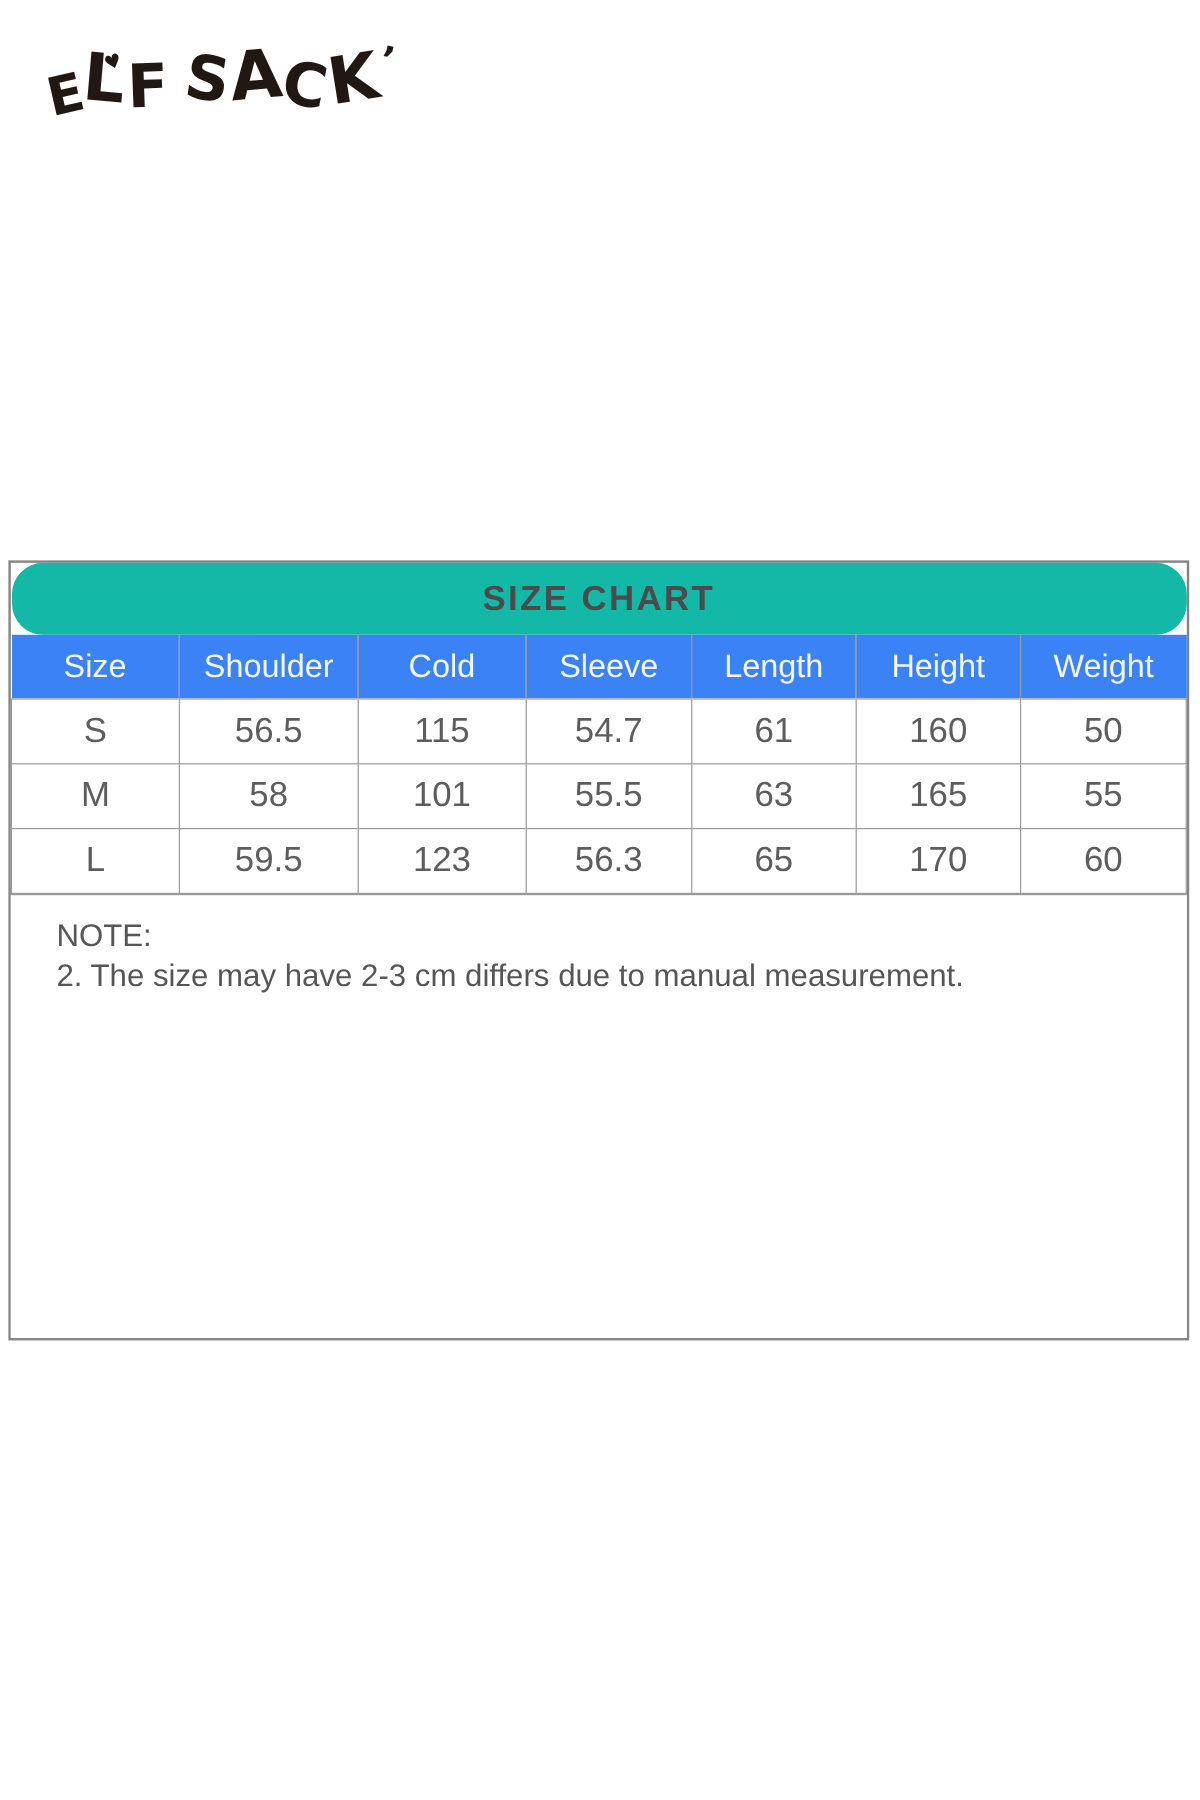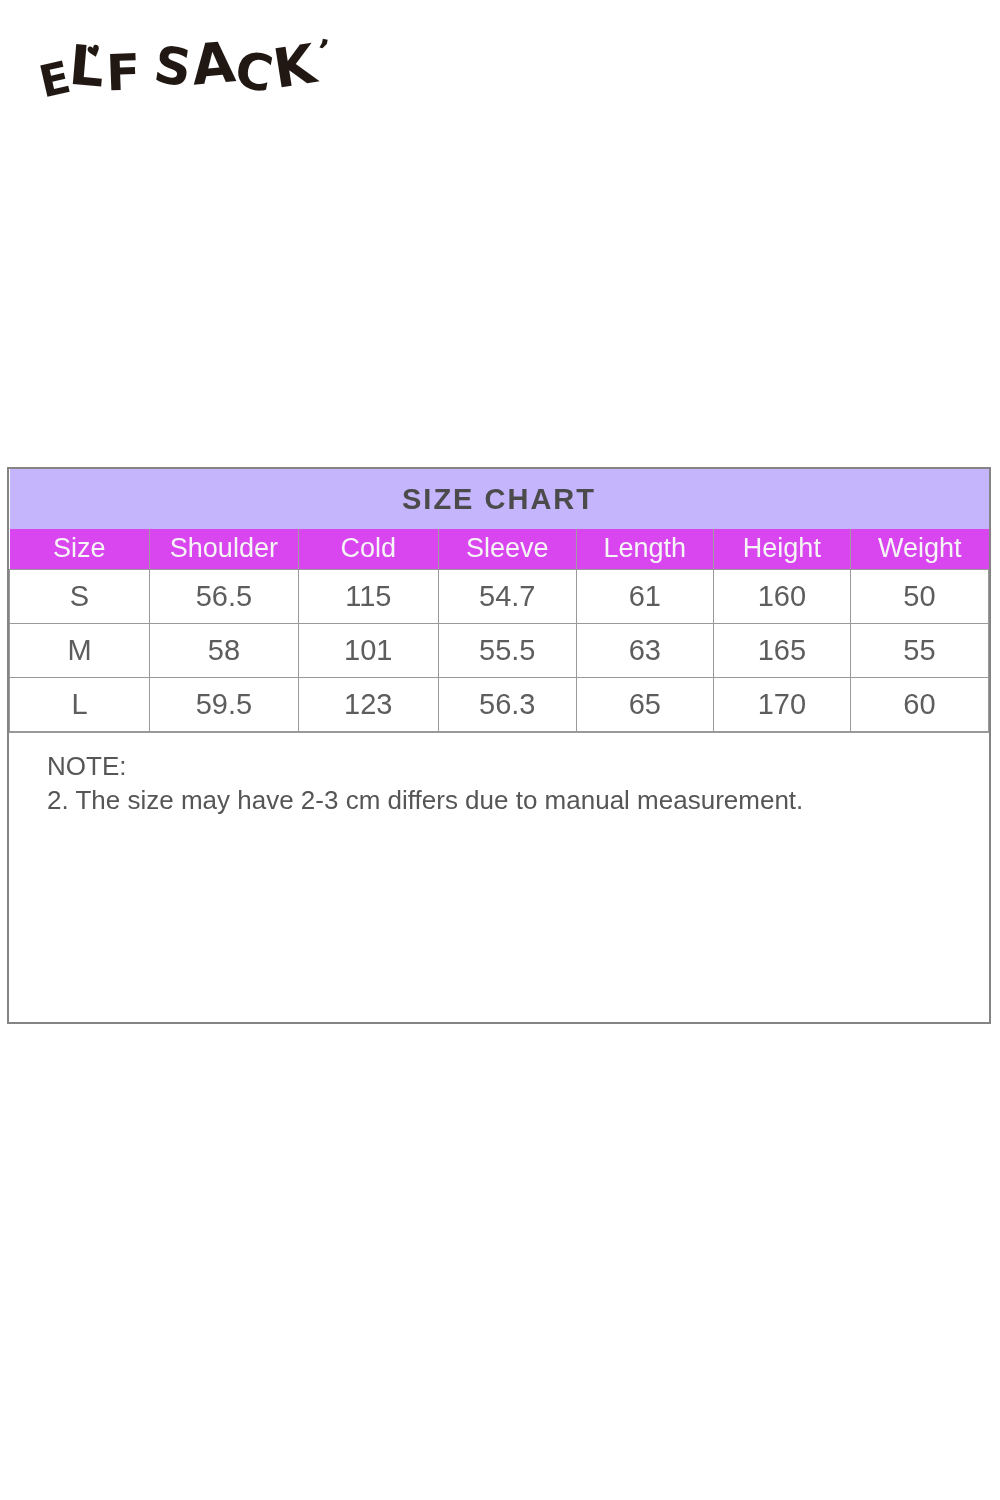--- a/index.html
+++ b/index.html
@@ -35,38 +35,38 @@
 
   
   .chart-box {
     position:absolute; left:7px; top:467px; width:984px;
     border:2px solid #848484;
   }
   table.size-table {
     width:100%; border-collapse:collapse; table-layout:fixed;
   }
   .title-row td {
-    height:60px; background:#c4b5fd; text-align:center; vertical-align:middle;
-    font-size:29px; font-weight:bold; letter-spacing:2px; color:#4b4b4b;
+    height:60px; background:#14b8a6; text-align:center; vertical-align:middle;
+    font-size:29px; font-weight:bold; letter-spacing:2px; color:#4b4b4b;border-radius:26px;
   }
   .head-row td {
-    height:40px; background:#d946ef; color:#f5f5f5; text-align:center;
+    height:53px; background:#3b82f6; color:#f5f5f5; text-align:center;
     vertical-align:middle; font-size:27px; border-left:1px solid #9c9c9c;
   }
   .head-row td:first-child { border-left:none; }
   .data-row td {
     height:54px; text-align:center; vertical-align:middle;
     font-size:29px; color:#5d5d5d; background:#ffffff;
     border:1px solid #999999;
   }
 
   
   .notes {
     border-top:1px solid #999999; background:#ffffff;
-    height:290px; padding:16px 20px 10px 38px;
+    height:370px; padding:16px 20px 10px 38px;
     font-size:26px; color:#565656; line-height:34px;
   }
   .note-line.indent { padding-left:30px; }
 </style>
 </head>
 <body>
 
 <div class="logo">
   <span class="heart">♥</span>
   <span class="lt lt-e">E</span><span class="lt lt-l">L</span><span class="lt lt-f">F</span><span class="lt lt-s">S</span><span class="lt lt-a">A</span><span class="lt lt-c">C</span><span class="lt lt-k">K</span><span class="tick">’</span>

